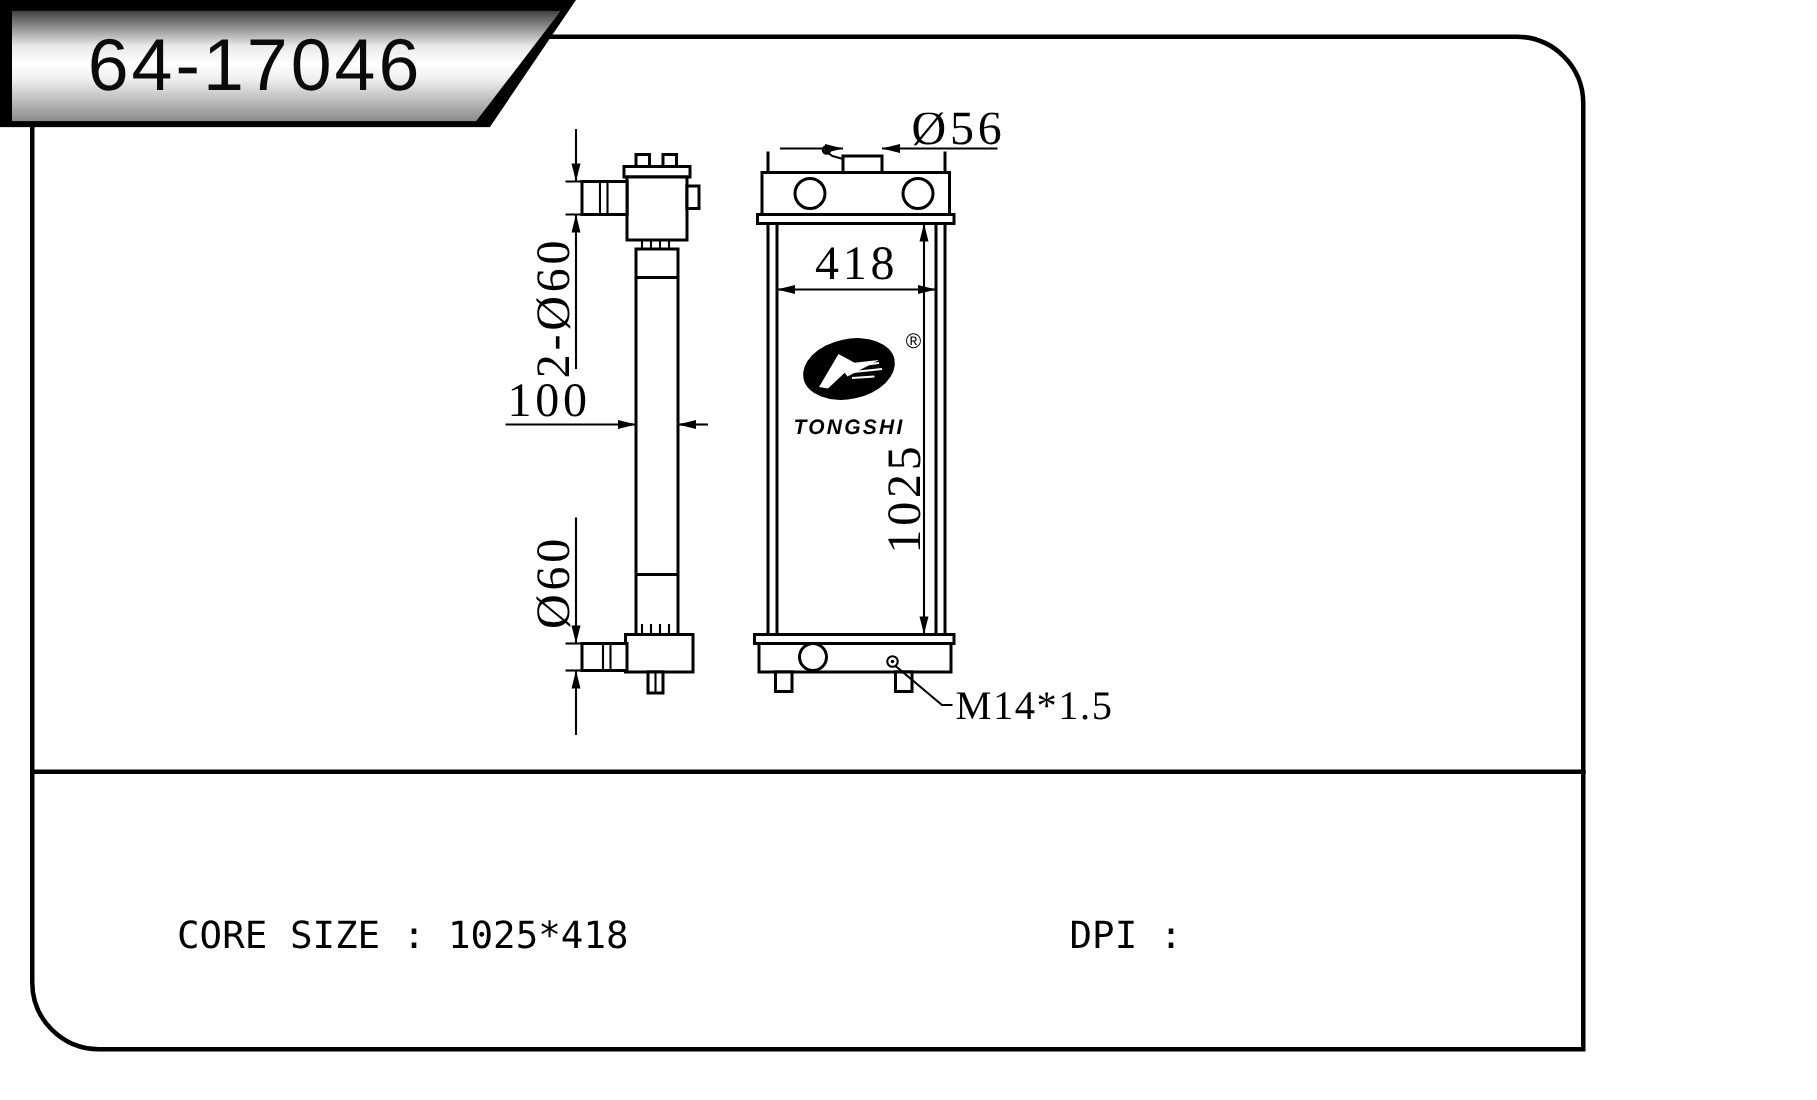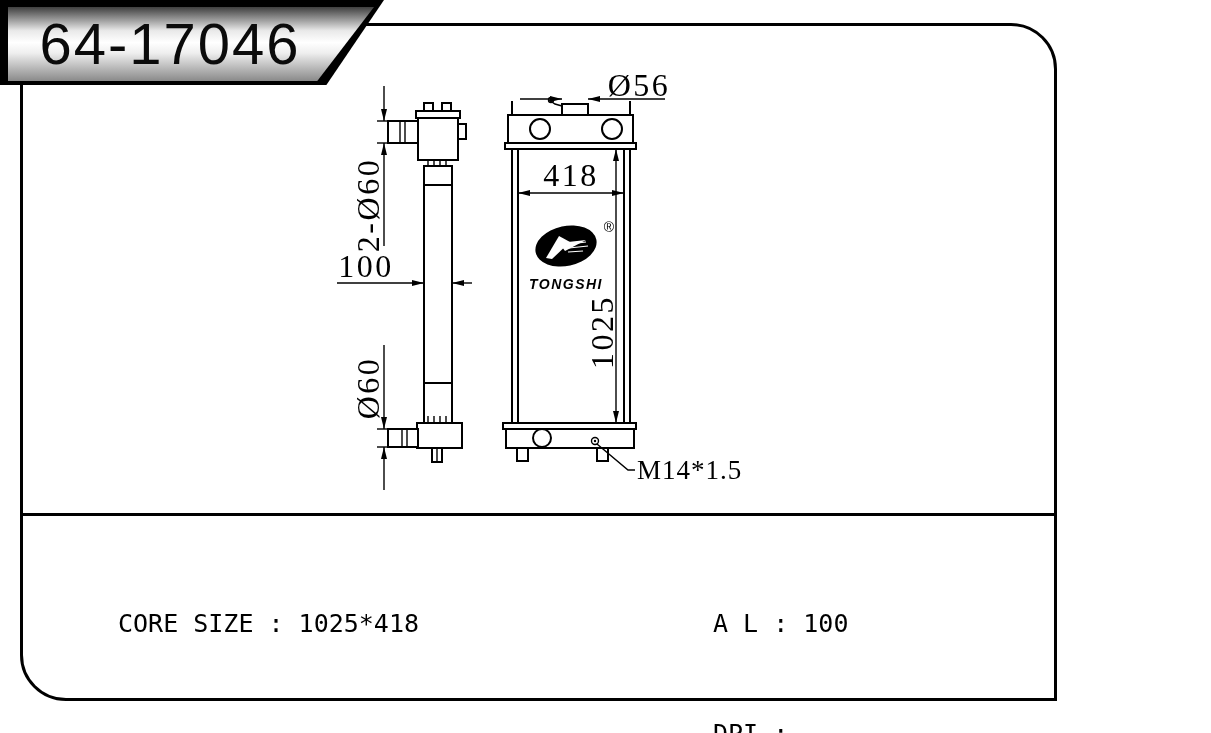--- a/index.html
+++ b/index.html
@@ -10,21 +10,21 @@
          border:3px solid #000;border-radius:0 46px 0 46px;box-sizing:border-box;background:#fff;}
   #divider{position:absolute;left:20px;top:513px;width:1037px;height:3px;background:#000;}
   
   #title-backing{position:absolute;left:0;top:0;width:384px;height:85px;background:#000;
                  clip-path:polygon(0 0,100% 0,85% 100%,0 100%);}
   
   #title-plate{position:absolute;left:8px;top:7px;width:366px;height:74px;
                clip-path:polygon(0 0,100% 0,84.5% 100%,0 100%);
                background:linear-gradient(180deg,#3f3f3f 0%,#e9e9e9 32%,#ffffff 48%,#efefef 62%,#8a8a8a 100%);
                display:flex;align-items:center;justify-content:center;padding-right:42px;box-sizing:border-box;}
-  #title-plate span{font-size:58px;letter-spacing:2px;color:#0b0b0b;line-height:1;}
+  #title-plate span{font-size:49px;letter-spacing:2px;color:#0b0b0b;line-height:1;}
   
   #drawing{position:absolute;left:330px;top:75px;width:420px;height:440px;}
   .ol{fill:#ffffff;stroke:#000;stroke-width:2;}
   .ln{stroke:#000;stroke-width:2;fill:none;}
   .thin{stroke:#000;stroke-width:1.4;fill:none;}
   .ah{fill:#000;stroke:none;}
   text.dim{font-family:"Liberation Serif",serif;font-size:32px;letter-spacing:2.5px;fill:#000;}
   text.dim-sm{font-family:"Liberation Serif",serif;font-size:27px;letter-spacing:1px;fill:#000;}
   text.brand{font-family:"Liberation Sans",sans-serif;font-style:italic;font-weight:bold;
              font-size:14px;letter-spacing:1.5px;fill:#000;}
@@ -172,19 +172,18 @@
       <text class="dim-sm" x="637" y="479" text-anchor="start">M14*1.5</text>
     </g>
   </svg>
 
   <div id="spec-left" class="spec-col">
     <div>CORE SIZE : 1025*418</div>
     
     
   </div>
   <div id="spec-right" class="spec-col">
-    <div>A L : 100</div>
     <div>DPI :</div>
     
     
   </div>
 
 </div>
 
 </body></html>

